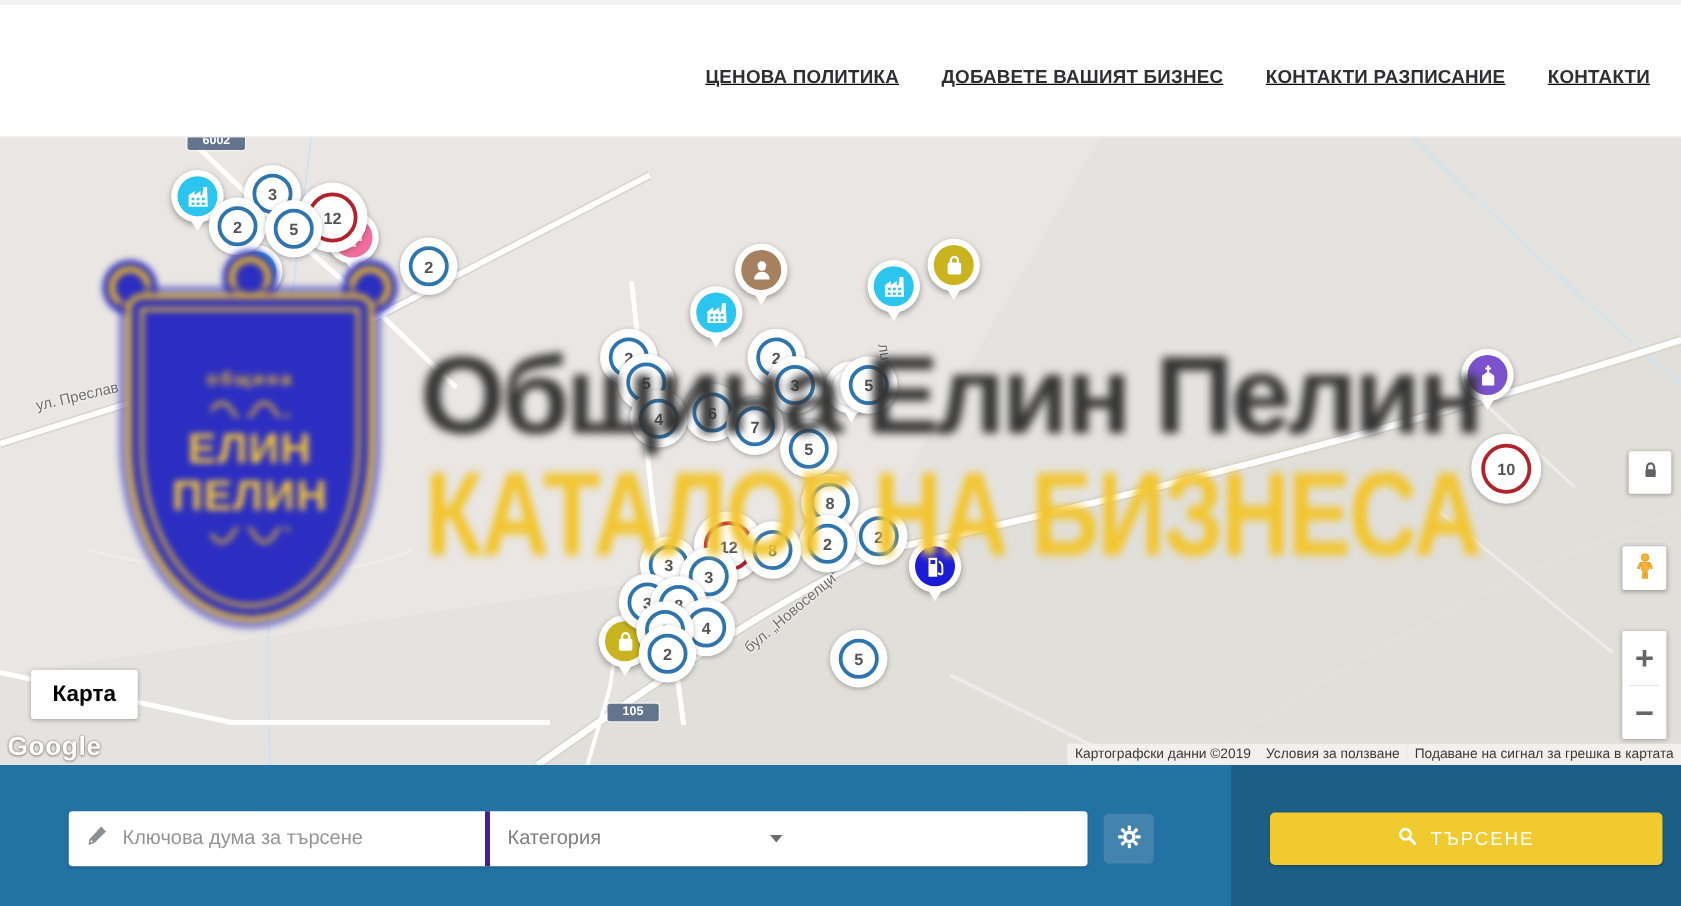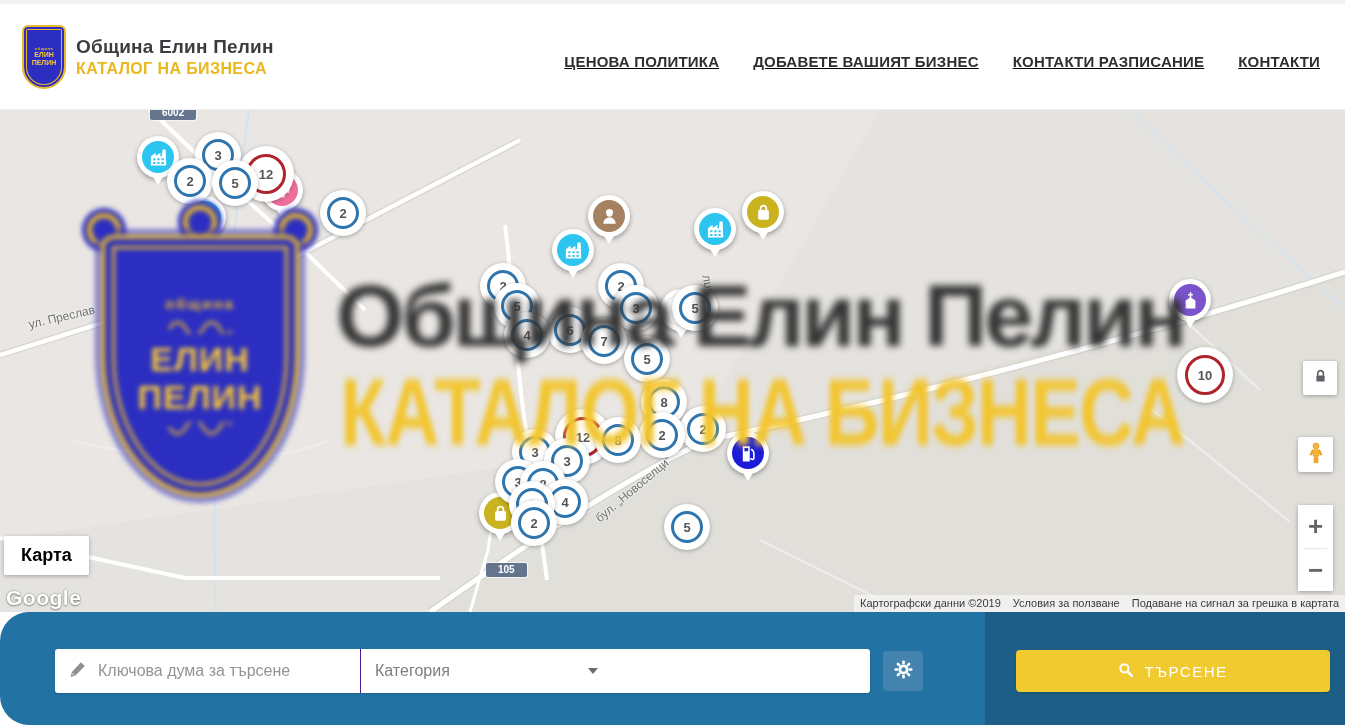--- a/index.html
+++ b/index.html
@@ -42,69 +42,57 @@
   .wm-line2 { position:absolute; left:340px; top:248px; font-size:95px; font-weight:bold; color:#f2c52f; letter-spacing:-2px; transform:scaleX(.8); transform-origin:left; filter:blur(3.5px); white-space:nowrap; }
   .wm-shield { position:absolute; left:85px; top:103px; width:230px; height:288px; filter:blur(2.6px); }
   .wm-shield .body { position:absolute; left:16px; right:16px; top:22px; bottom:4px; background:#2b2ec1; border:4px solid #e9b92a; border-radius:14px 14px 105px 105px / 12px 12px 150px 150px; box-shadow: inset 0 0 0 7px #2b2ec1, inset 0 0 0 10px #e9b92a, 0 0 0 6px rgba(43,46,193,.55); display:flex; flex-direction:column; align-items:center; justify-content:center; gap:6px; }
   .wm-shield .curl { position:absolute; width:34px; height:34px; border:5px solid #e9b92a; background:#2b2ec1; border-radius:50%; box-shadow:0 0 0 5px #2b2ec1; top:0; }
   .wm-shield .curl.l { left:2px; } .wm-shield .curl.r { right:2px; } .wm-shield .curl.c { left:98px; top:-8px; }
   .wm-top { color:#e9b92a; font-size:15px; font-weight:bold; letter-spacing:2px; }
   .wm-name { color:#f5c63a; font-size:34px; font-weight:bold; line-height:38px; text-align:center; letter-spacing:1px; }
   .wm-orn { display:block; }
 
   
-  .maptype { position:absolute; left:4px; top:426px; z-index:50; display:flex; background:#fff; border-radius:2px; box-shadow:0 1px 4px rgba(0,0,0,.3); }
+  .maptype { position:absolute; left:25px; top:426px; z-index:50; display:flex; background:#fff; border-radius:2px; box-shadow:0 1px 4px rgba(0,0,0,.3); }
   .maptype-btn { padding:9px 17px; font-size:18px; color:#565656; cursor:pointer; background:#fff; border:none; border-radius:2px; font-family:"Liberation Sans",sans-serif; }
   .maptype-btn.active { font-weight:bold; color:#000; }
   .maptype-btn + .maptype-btn { border-left:1px solid #e6e6e6; }
   .google-logo { position:absolute; left:6px; top:476px; z-index:50; font-size:21px; font-weight:bold; color:#fff; letter-spacing:.5px; text-shadow:0 0 2px rgba(0,0,0,.45), 0 1px 2px rgba(0,0,0,.3); cursor:pointer; }
   .attribution { position:absolute; right:0; bottom:0; z-index:50; display:flex; }
   .attr-item { background:rgba(245,245,245,.75); color:#3a3a3a; font-size:11px; padding:2px 6px 3px; white-space:nowrap; cursor:pointer; }
   .ctrl-btn { position:absolute; z-index:50; background:#fff; border:none; border-radius:2px; box-shadow:0 1px 4px rgba(0,0,0,.3); display:flex; align-items:center; justify-content:center; cursor:pointer; }
   .lock-btn { left:1303px; top:251px; width:34px; height:34px; }
   .pegman-btn { left:1298px; top:327px; width:35px; height:35px; }
   .zoomctl { position:absolute; left:1298px; top:395px; width:35px; height:86px; z-index:50; background:#fff; border-radius:2px; box-shadow:0 1px 4px rgba(0,0,0,.3); display:flex; flex-direction:column; }
   .zoom-btn { flex:1; background:#fff; border:none; font-size:26px; font-weight:bold; color:#666; cursor:pointer; line-height:1; font-family:"Liberation Sans",sans-serif; }
   .zoom-div { height:1px; background:#e6e6e6; margin:0 6px; }
 
   
-  .searchbar { position:relative; width:1345px; height:113px; background:#2273a3;border-radius:29px; }
+  .searchbar { position:relative; width:1345px; height:113px; background:#2273a3; }
   .search-group { position:absolute; left:55px; top:37px; width:815px; height:44px; background:#fff; border-radius:3px; display:flex; align-items:stretch; box-shadow:0 1px 2px rgba(0,0,0,.15); }
   .sg-section { display:flex; align-items:center; }
   .sg-keyword { width:305px; padding:0 12px 0 14px; }
   .sg-keyword svg { width:17px; height:17px; margin-right:12px; flex:0 0 auto; }
   .sg-keyword input { border:none; outline:none; width:100%; font-size:16px; color:#555; font-family:"Liberation Sans",sans-serif; background:transparent; }
   .sg-keyword input::placeholder { color:#949494; }
-  .sg-select { border-left:1px solid #4c1d95; padding:0 14px; justify-content:space-between; cursor:pointer; }
+  .sg-select { border-left:4px solid #4c1d95; padding:0 14px; justify-content:space-between; cursor:pointer;margin-left:28px; }
   .sg-cat { width:252px; } .sg-loc { width:258px; }
   .sg-select .sel-text { font-size:16px; color:#7e7e7e; }
   .caret { width:0; height:0; border-left:5px solid transparent; border-right:5px solid transparent; border-top:6px solid #6d6d6d; }
   .gear-btn { position:absolute; left:883px; top:39px; width:40px; height:40px; background:#4383ad; border:none; border-radius:4px; display:flex; align-items:center; justify-content:center; cursor:pointer; }
   .gear-btn svg { width:19px; height:19px; }
   .right-panel { position:absolute; left:985px; top:0; width:360px; height:113px; background:#1d5e86; }
   .search-btn { position:absolute; left:31px; top:38px; width:314px; height:42px; background:#f0ca2f; border:none; border-radius:4px; display:flex; align-items:center; justify-content:center; gap:10px; cursor:pointer; box-shadow:0 1px 2px rgba(0,0,0,.2); }
   .search-btn svg { width:16px; height:16px; }
   .search-btn span { color:#fff; font-size:15px; font-weight:normal; letter-spacing:1.5px; font-family:"Liberation Sans",sans-serif; }
 </style>
 </head>
 <body>
 
 <header class="header">
-  <div class="brand">
-    <div class="brand-shield">
-      <div class="shield-mini">
-        <span class="mini-top">община</span>
-        <span class="mini-name"><span>ЕЛИН</span><br><span>ПЕЛИН</span></span>
-      </div>
-    </div>
-    <div class="brand-text">
-      <div class="brand-title">Община Елин Пелин</div>
-      <div class="brand-subtitle">КАТАЛОГ НА БИЗНЕСА</div>
-    </div>
-  </div>
   <nav class="main-nav">
       <a class="nav-item">ЦЕНОВА ПОЛИТИКА</a>
       <a class="nav-item">ДОБАВЕТЕ ВАШИЯТ БИЗНЕС</a>
       <a class="nav-item">КОНТАКТИ РАЗПИСАНИЕ</a>
       <a class="nav-item">КОНТАКТИ</a>
     </nav>
 </header>
 
 <div class="map">
   <svg class="roads" width="1345" height="502" viewBox="0 0 1345 502">

